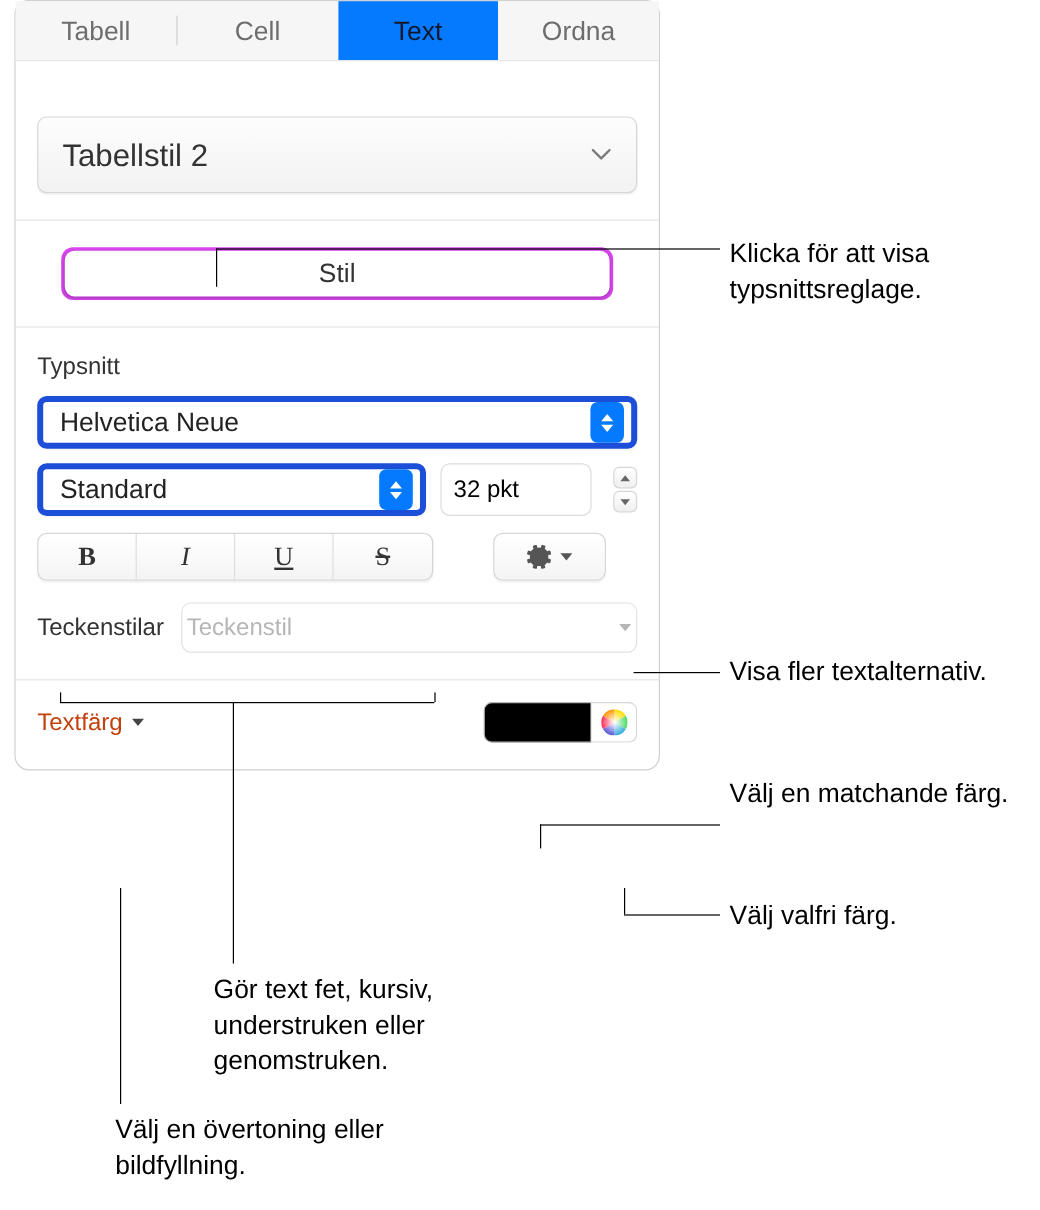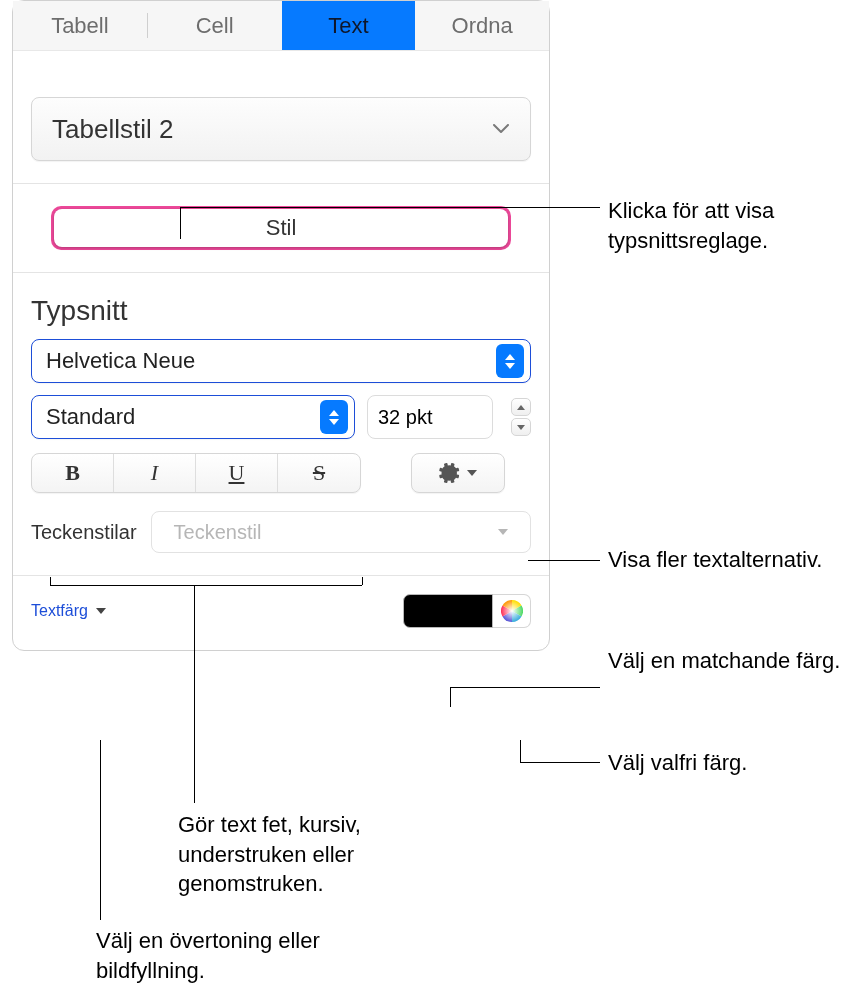--- a/index.html
+++ b/index.html
@@ -68,40 +68,40 @@
   }
   .chev-down svg { width: 16px; height: 10px; }
   .hr { height: 1px; background: #e4e4e4; margin: 22px -18px; }
   
   .seg-wrap { display: flex; justify-content: center; }
   .seg {
     display: flex;
     width: 460px;
     height: 44px;
     border-radius: 10px;
-    background: #ec4899;
+    background: #d946ef;
     padding: 3px;
   }
   .seg-btn {
     flex: 1;
     display: flex; align-items: center; justify-content: center;
     font-size: 22px;
     color: #333;
     border-radius: 8px;
   }
   .seg-btn.sel {
     background: #fff;
     box-shadow: 0 1px 3px rgba(0,0,0,.25);
   }
   
-  .sec-label { font-size: 28px; color: #333; margin-bottom: 12px; font-weight: 500; }
+  .sec-label { font-size: 20px; color: #333; margin-bottom: 12px; font-weight: 500; }
   
   .select {
     height: 44px;
-    border: 1px solid #1d4ed8;
+    border: 5px solid #1d4ed8;
     border-radius: 8px;
     background: #fff;
     display: flex;
     align-items: center;
     padding: 0 6px 0 14px;
     box-shadow: 0 1px 1px rgba(0,0,0,.04);
   }
   .select .label { flex: 1; font-size: 22px; color: #222; }
   .select .stepper-box {
     width: 28px; height: 34px;
@@ -175,33 +175,33 @@
   }
   .gear-btn svg.gear { width: 22px; height: 22px; }
   .gear-btn .mini-chev { width: 0; height: 0; border-left: 5px solid transparent; border-right: 5px solid transparent; border-top: 6px solid #555; }
 
   
   .char-row { display: flex; align-items: center; gap: 14px; margin-top: 18px; }
   .char-label { font-size: 20px; color: #333; }
   .char-select {
     flex: 1; height: 42px; border: 1px solid #e2e2e2;
     border-radius: 8px; background: #fff;
-    display: flex; align-items: center; padding: 0 22px;
+    display: flex; align-items: center; padding: 0 4px;
   }
   .char-select .ph { color: #b6b6b6; font-size: 20px; flex: 1; }
   .char-select .mini-chev-g {
     width: 0; height: 0; border-left: 5px solid transparent; border-right: 5px solid transparent; border-top: 6px solid #b6b6b6;
   }
 
   .hr2 { height: 1px; background: #e4e4e4; margin: 22px -18px 18px; }
 
   
   .textcolor-row { display: flex; align-items: center; justify-content: space-between; }
   .tc-left { display: flex; align-items: center; gap: 8px; }
-  .tc-label { font-size: 16px; color: #1d4ed8; }
+  .tc-label { font-size: 20px; color: #c2410c; }
   .mini-chev-k { width: 0; height: 0; border-left: 5px solid transparent; border-right: 5px solid transparent; border-top: 6px solid #444; }
   .tc-right { display: flex; align-items: center; }
   .swatch {
     width: 90px; height: 34px;
     border-radius: 7px 0 0 7px;
     background: #000;
     border: 1px solid #b8b8b8;
   }
   .wheel {
     width: 38px; height: 34px;

